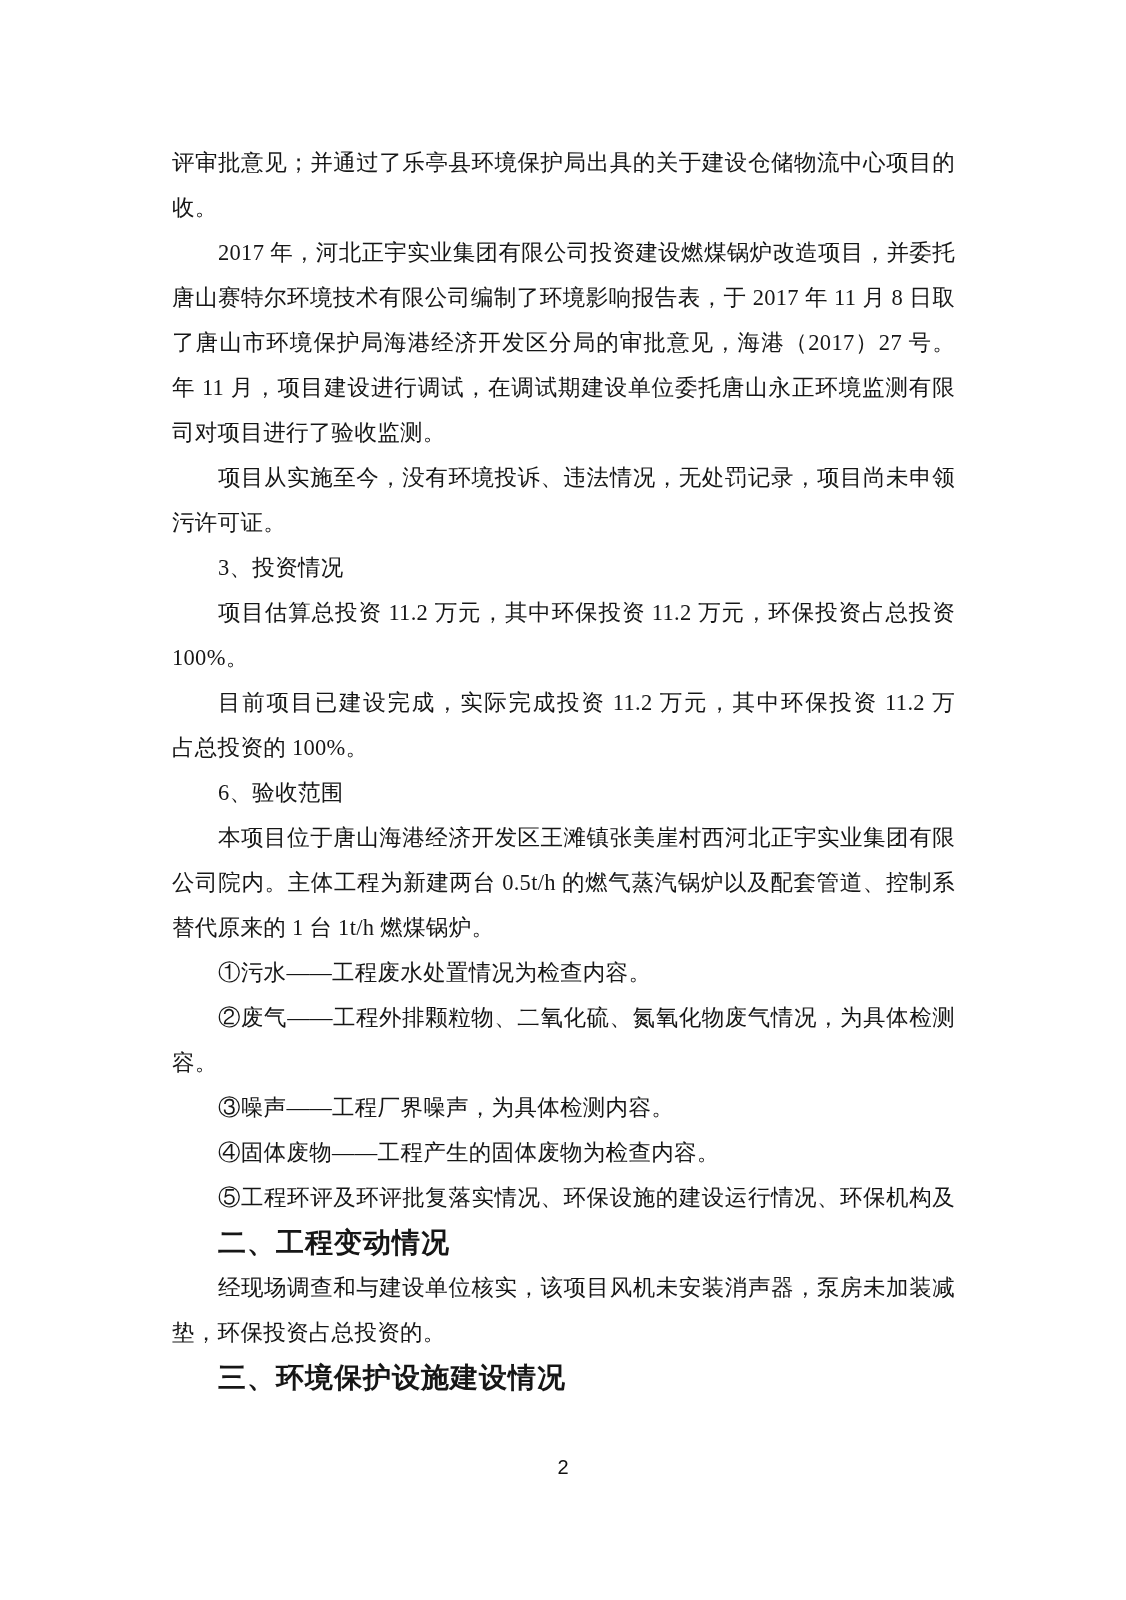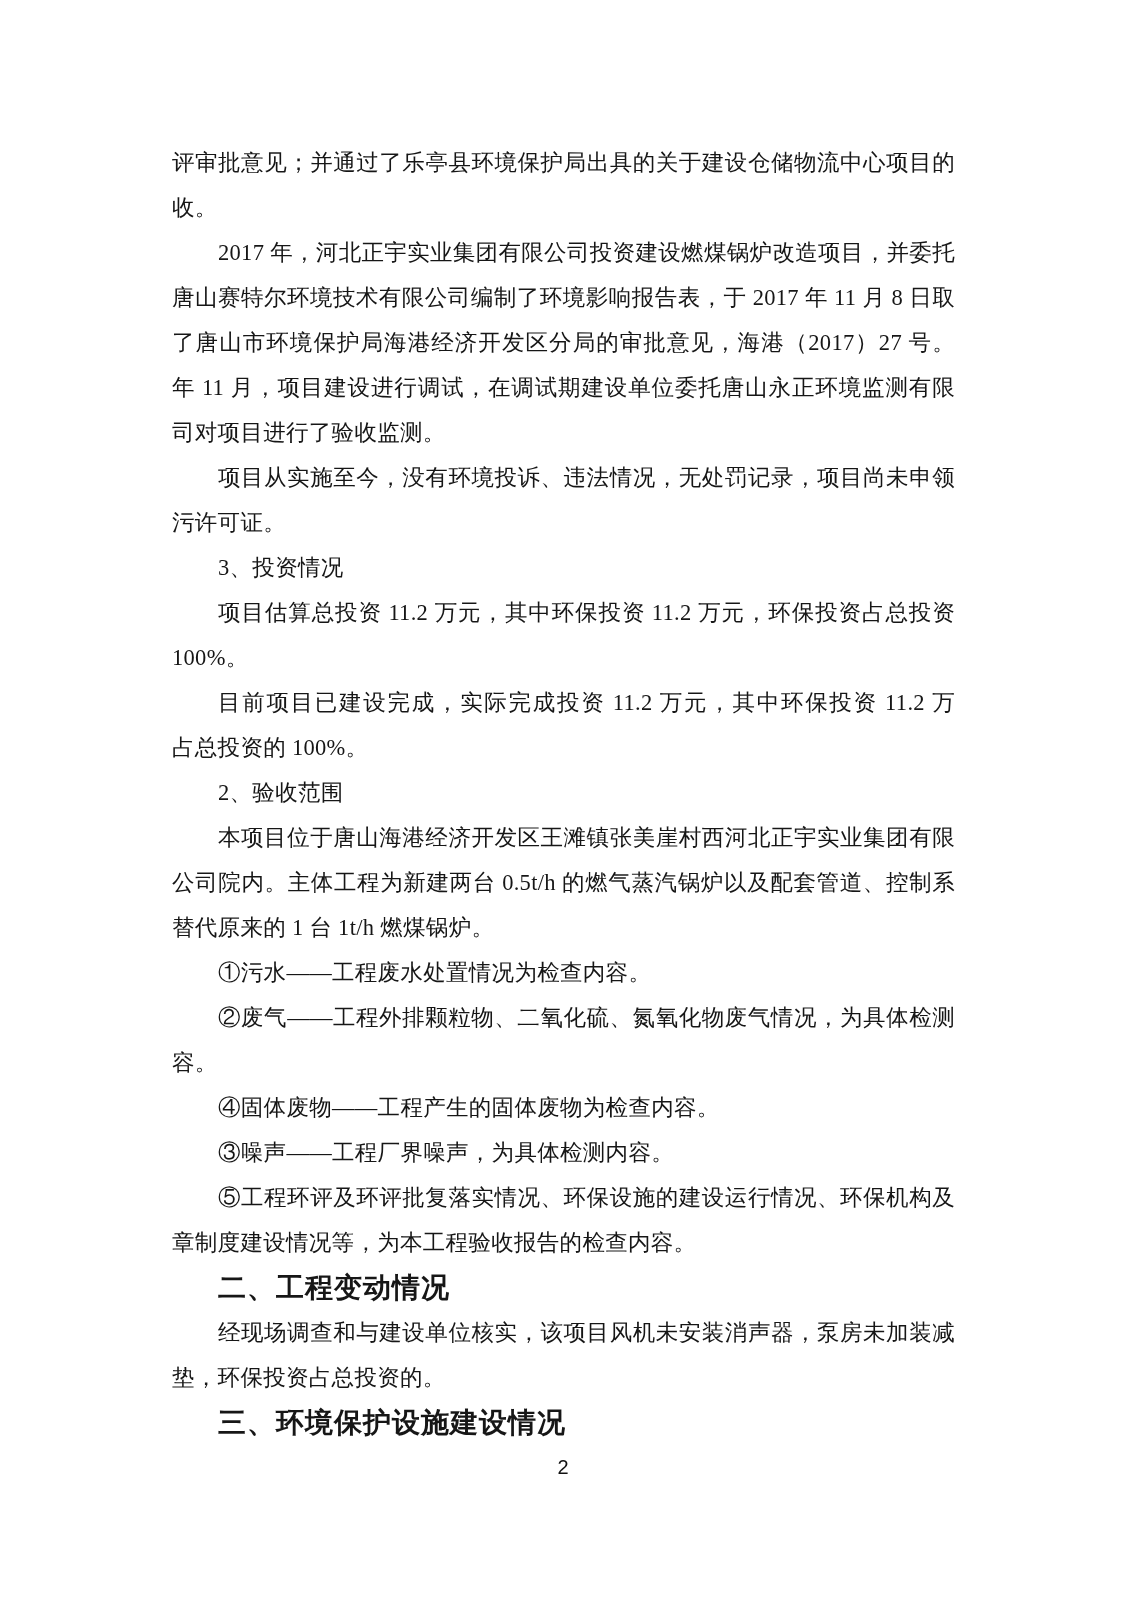--- a/index.html
+++ b/index.html
@@ -72,31 +72,30 @@
       <div class="line justify">了唐山市环境保护局海港经济开发区分局的审批意见，海港（2017）27 号。2017</div>
       <div class="line justify">年 11 月，项目建设进行调试，在调试期建设单位委托唐山永正环境监测有限公</div>
       <div class="line">司对项目进行了验收监测。</div>
       <div class="line indent justify">项目从实施至今，没有环境投诉、违法情况，无处罚记录，项目尚未申领排</div>
       <div class="line">污许可证。</div>
       <div class="line indent">3、投资情况</div>
       <div class="line indent justify">项目估算总投资 11.2 万元，其中环保投资 11.2 万元，环保投资占总投资的</div>
       <div class="line">100%。</div>
       <div class="line indent justify">目前项目已建设完成，实际完成投资 11.2 万元，其中环保投资 11.2 万元，</div>
       <div class="line">占总投资的 100%。</div>
-      <div class="line indent">2、验收范围</div>
+      <div class="line indent">6、验收范围</div>
       <div class="line indent justify">本项目位于唐山海港经济开发区王滩镇张美崖村西河北正宇实业集团有限</div>
       <div class="line justify">公司院内。主体工程为新建两台 0.5t/h 的燃气蒸汽锅炉以及配套管道、控制系统</div>
       <div class="line">替代原来的 1 台 1t/h 燃煤锅炉。</div>
       <div class="line indent">①污水——工程废水处置情况为检查内容。</div>
       <div class="line indent justify">②废气——工程外排颗粒物、二氧化硫、氮氧化物废气情况，为具体检测内</div>
       <div class="line">容。</div>
+      <div class="line indent">③噪声——工程厂界噪声，为具体检测内容。</div>
       <div class="line indent">④固体废物——工程产生的固体废物为检查内容。</div>
-      <div class="line indent">③噪声——工程厂界噪声，为具体检测内容。</div>
       <div class="line indent justify">⑤工程环评及环评批复落实情况、环保设施的建设运行情况、环保机构及规</div>
-      <div class="line">章制度建设情况等，为本工程验收报告的检查内容。</div>
       <div class="line indent bold">二、工程变动情况</div>
       <div class="line indent justify">经现场调查和与建设单位核实，该项目风机未安装消声器，泵房未加装减振</div>
       <div class="line">垫，环保投资占总投资的。</div>
       <div class="line indent bold">三、环境保护设施建设情况</div>
     </div>
 
   <div class="page-number">2</div>
 
 </div>
 

